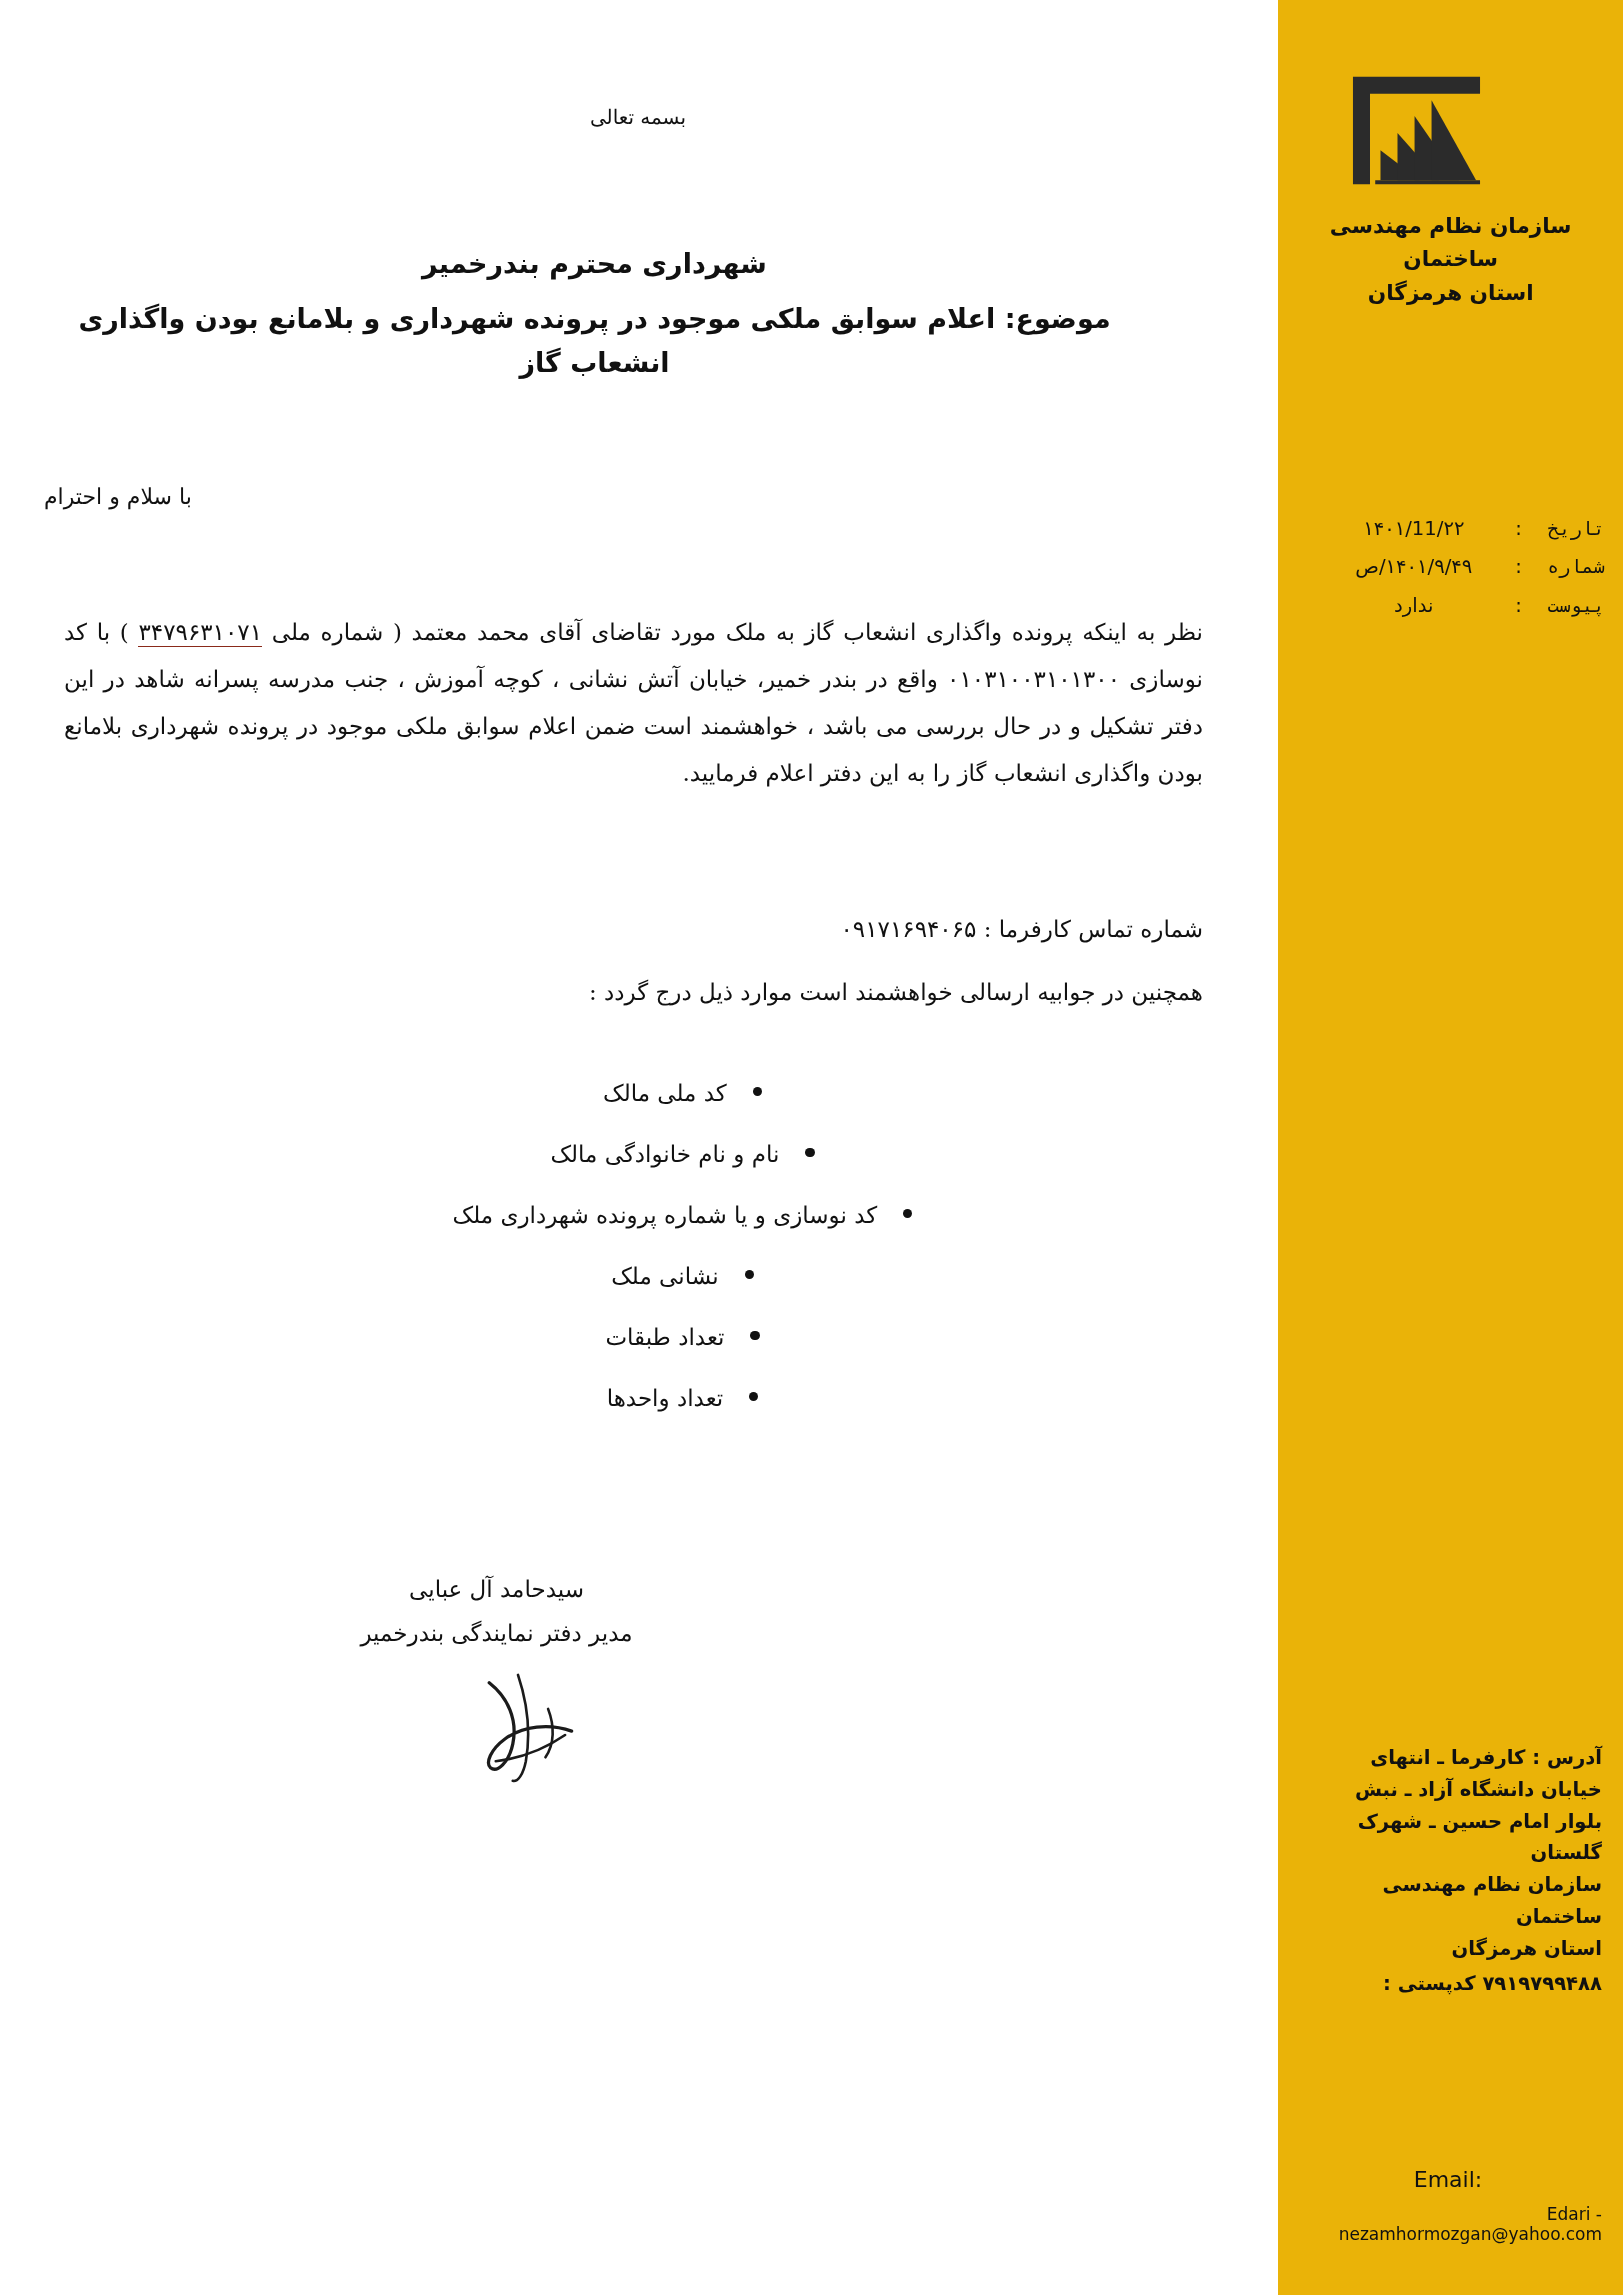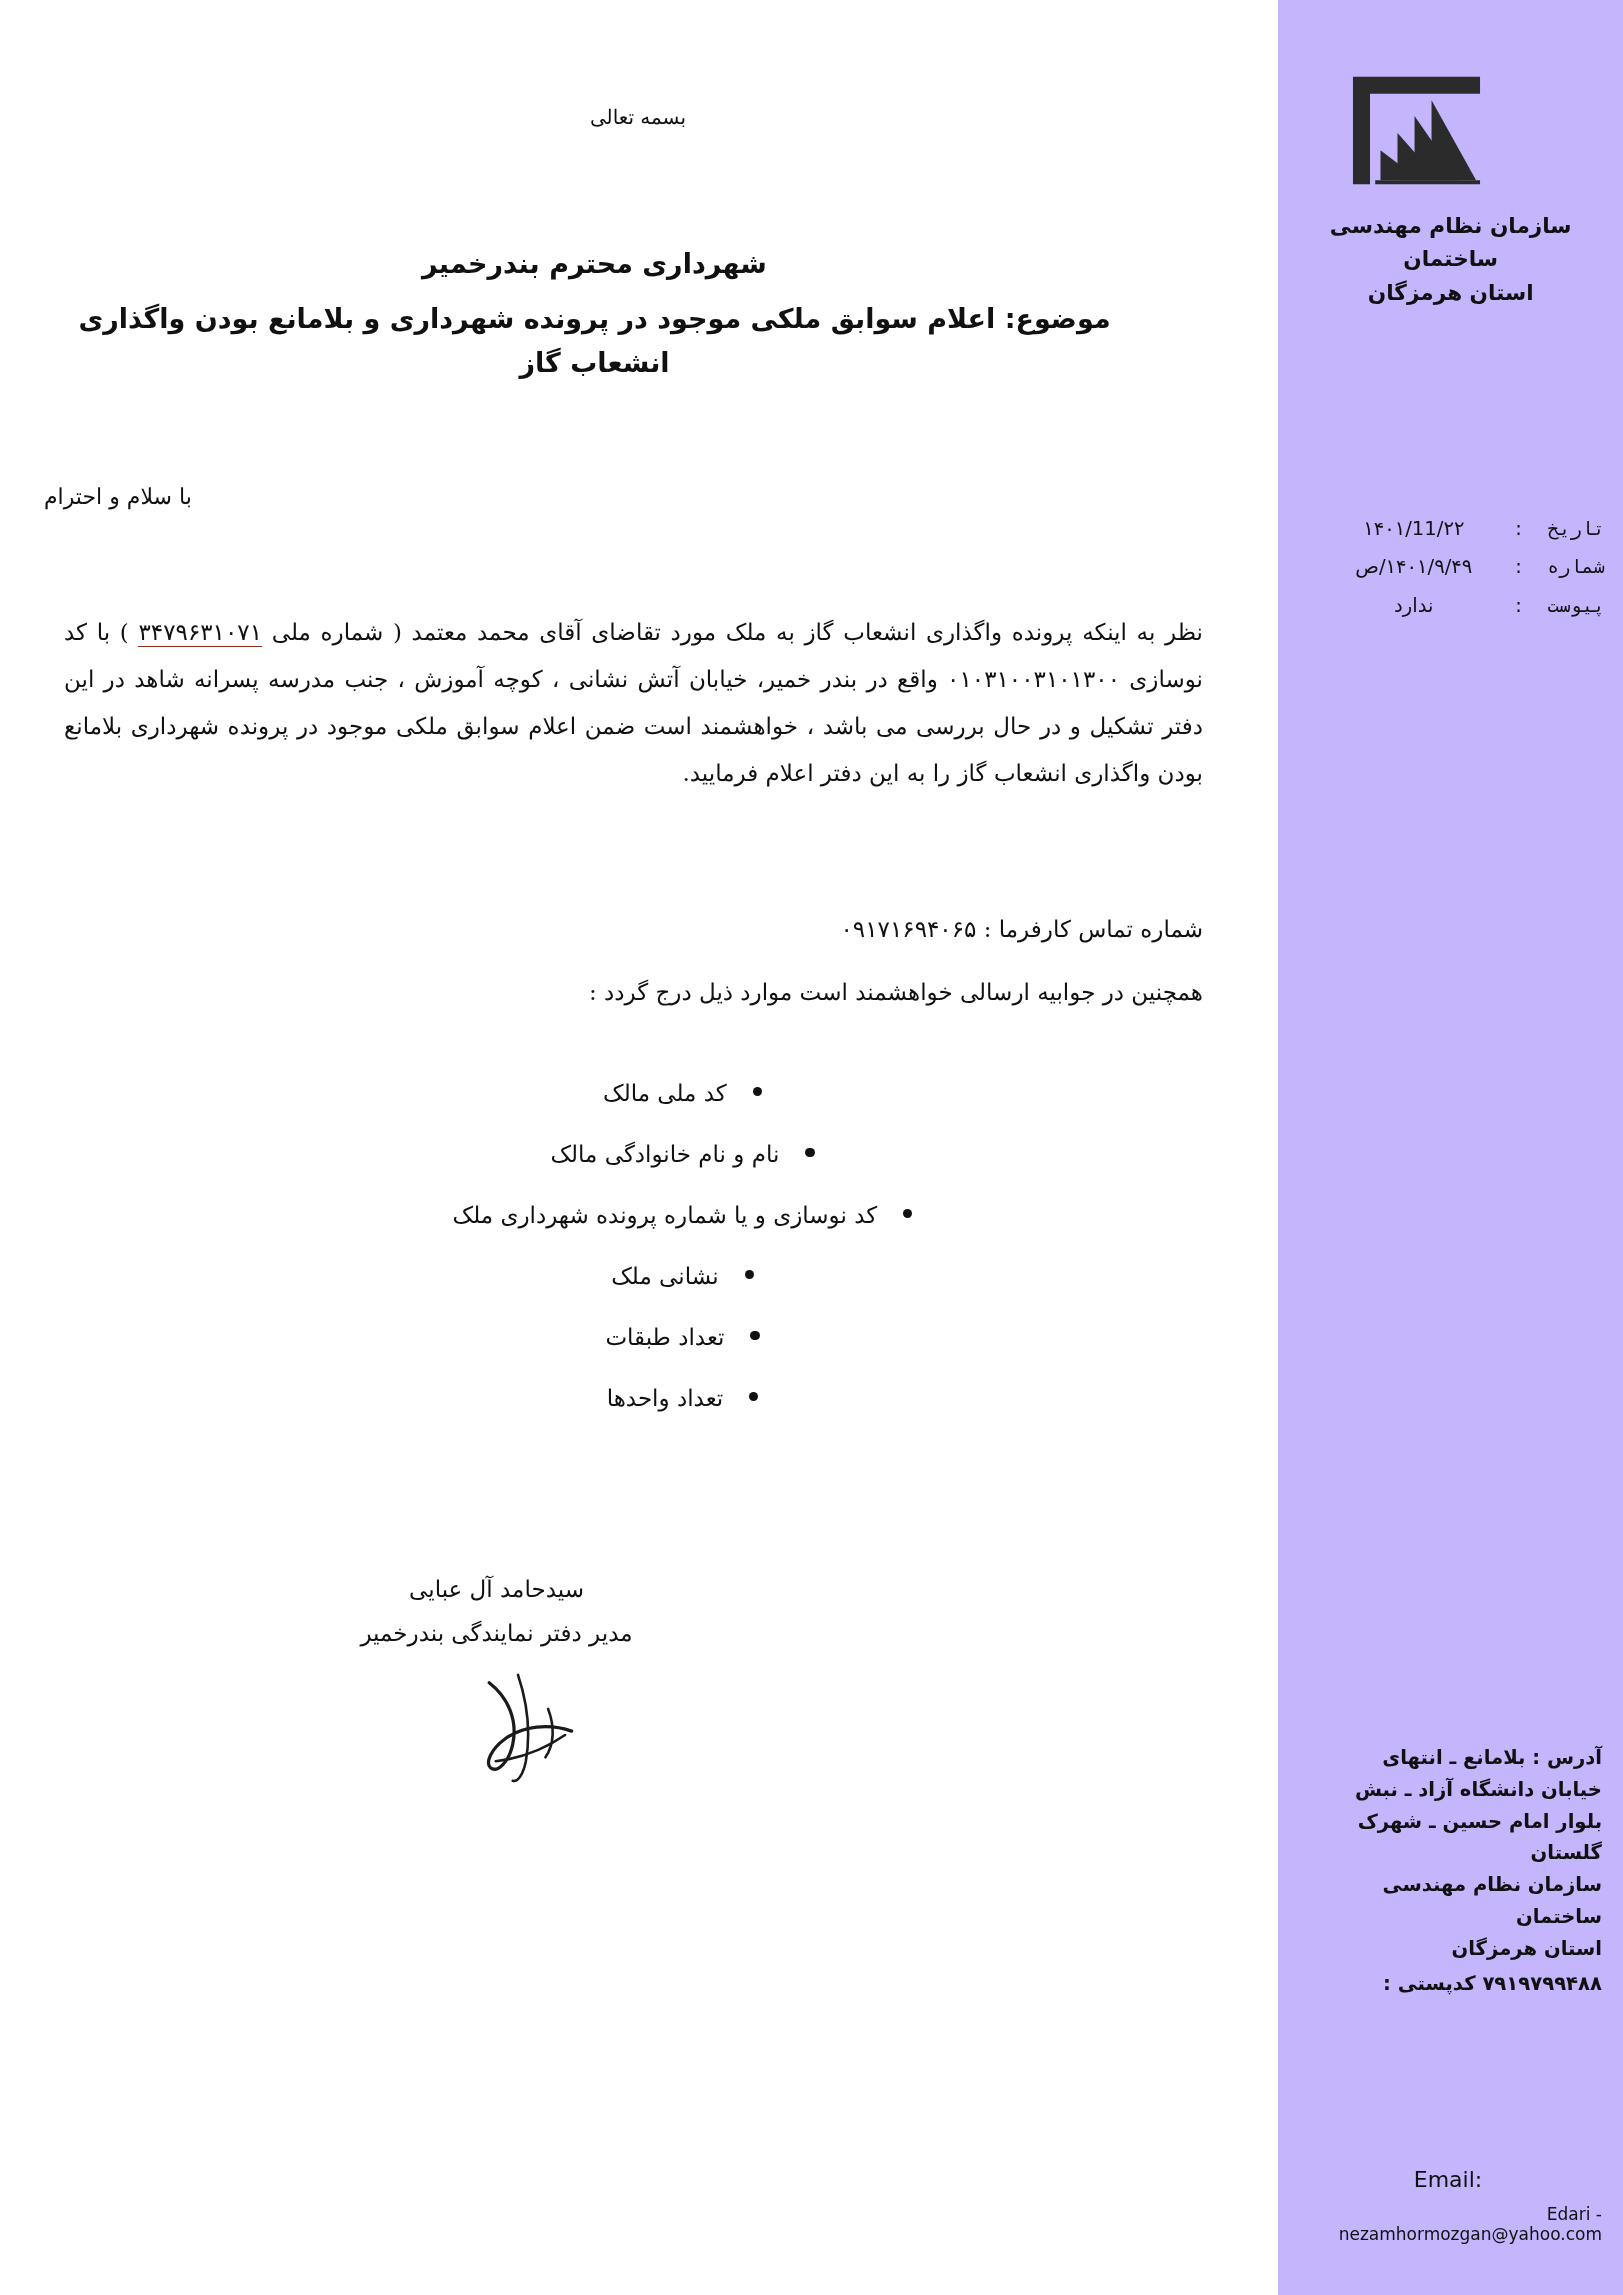--- a/index.html
+++ b/index.html
@@ -17,21 +17,21 @@
     background: #ffffff;
     overflow: hidden;
   }
   
   .letterhead {
     position: absolute;
     top: 0;
     right: 0;
     width: 345px;
     height: 2295px;
-    background: #c4b5fd;
+    background: #eab308;
     box-sizing: border-box;
   }
   .lh-divider {
     position: absolute;
     top: 0;
     right: 345px;
     width: 2.6px;
     height: 2295px;
     background: #ffffff;
   }
@@ -279,21 +279,21 @@
         <span class="meta-value">۱۴۰۱/۹/۴۹/ص</span>
       </div>
       <div class="meta-row">
         <span class="meta-label">پیوست</span>
         <span class="meta-colon">:</span>
         <span class="meta-value">ندارد</span>
       </div>
     </div>
 
     <div class="address">
-      <div>آدرس : بلامانع ـ انتهای</div>
+      <div>آدرس : کارفرما ـ انتهای</div>
       <div>خیابان دانشگاه آزاد ـ نبش</div>
       <div>بلوار امام حسین ـ شهرک</div>
       <div>گلستان</div>
       <div>سازمان نظام مهندسی ساختمان</div>
       <div>استان هرمزگان</div>
       <div class="postal">
         <span>۷۹۱۹۷۹۹۴۸۸</span>
         <span>کدپستی :</span>
       </div>
     </div>

